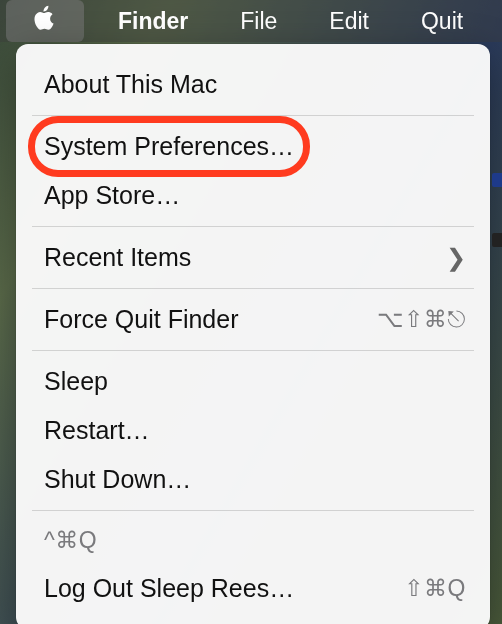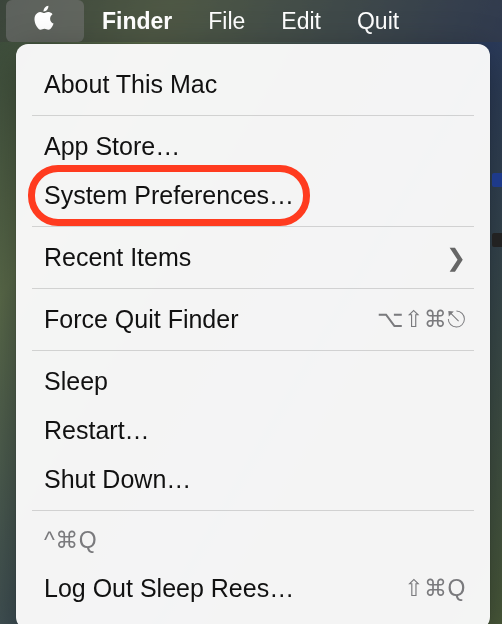--- a/index.html
+++ b/index.html
@@ -13,21 +13,21 @@
     }
     .menubar {
       display: flex;
       align-items: center;
       height: 42px;
       padding: 0 6px;
       background: rgba(60,60,60,0.38);
       backdrop-filter: blur(20px);
       color: #fff;
       font-size: 23px;
-      gap: 0;
+      gap: 16px;
     }
     .menubar .apple-btn {
       display: flex;
       align-items: center;
       justify-content: center;
       width: 78px;
       height: 100%;
       background: rgba(120,120,120,0.55);
       border-radius: 6px;
     }
@@ -95,25 +95,25 @@
   <div class="mi">Edit</div>
   <div class="mi">Quit</div>
 </div>
 
 <div class="dropdown">
   <div class="item">
     <span>About This Mac</span>
   </div>
   <div class="sep"></div>
   <div class="item">
-    <span>App Store…</span>
+    <span>System Preferences…</span>
+    <div class="highlight"></div>
   </div>
   <div class="item">
-    <span>System Preferences…</span>
-    <div class="highlight"></div>
+    <span>App Store…</span>
   </div>
   <div class="sep"></div>
   <div class="item">
     <span>Recent Items</span>
     <span class="chev">❯</span>
   </div>
   <div class="sep"></div>
   <div class="item">
     <span>Force Quit Finder</span>
     <span class="short">⌥⇧⌘⎋</span>

